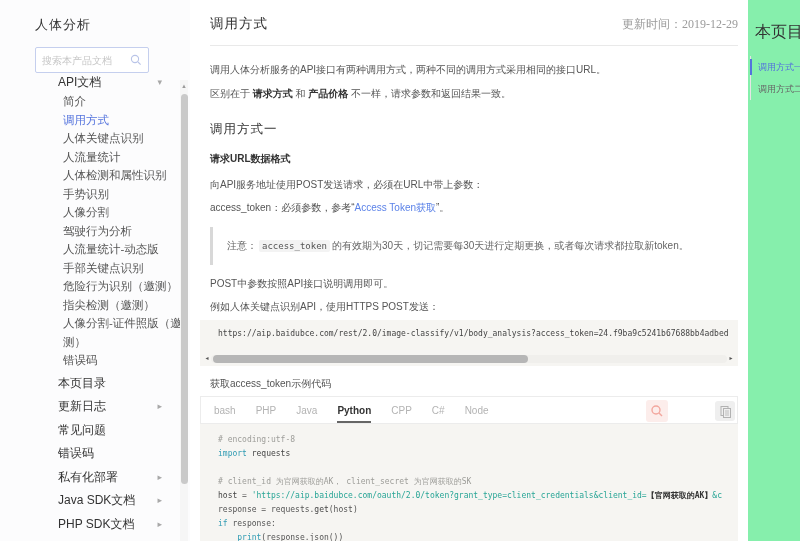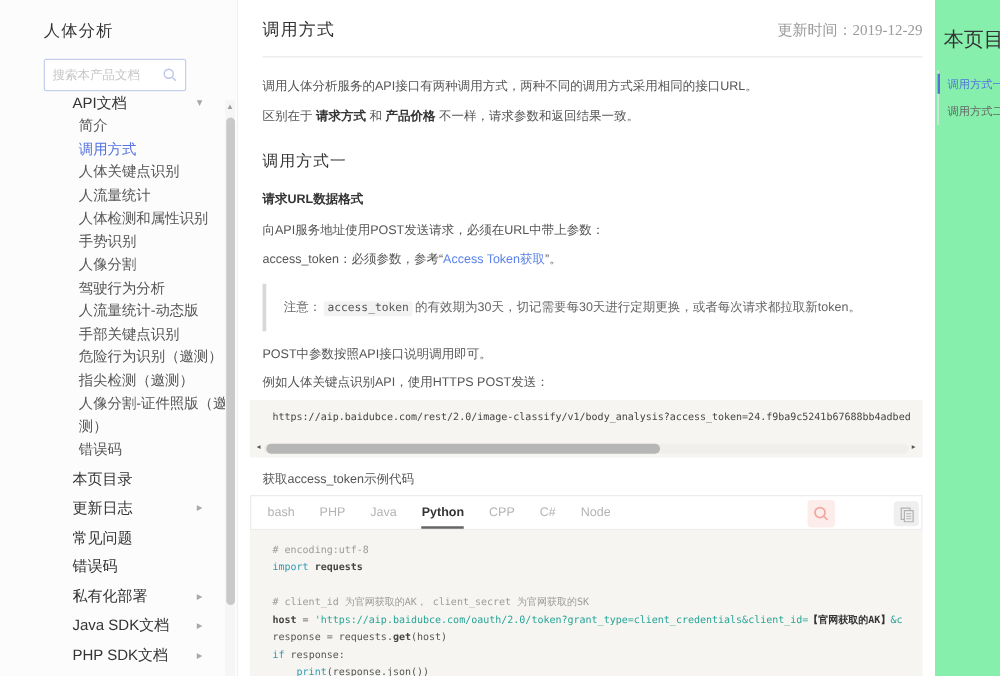--- a/index.html
+++ b/index.html
@@ -59,21 +59,21 @@
             gap:20px; padding-left:13px; }
   .tab { font-size:10px; color:#b3b3b3; line-height:27px; cursor:pointer; }
   .tab.active { color:#333; font-weight:bold; border-bottom:2px solid #666;text-align:center; }
   .icon-btn { position:absolute; display:flex; align-items:center; justify-content:center; border-radius:3px; cursor:pointer; }
   .icon-zoom { right:69px; top:3px; width:22px; height:22px; background:#fcedeb; }
   .icon-copy { right:2px; top:4px; width:20px; height:20px; background:#efefef; }
   .codearea { position:relative; height:170px; background:#f6f5f2; padding:9px 0 0 18px; overflow:hidden; }
   .code-line { font-family:"DejaVu Sans Mono","Liberation Mono",monospace; font-size:8px; line-height:14px; white-space:pre; color:#555; }
   .tok-comment { color:#9d9d99; }
   .tok-kw { color:#2f9bb3; }
-  .tok-bold { color:#454545; font-weight:bold; }
+  .tok-bold { color:#454545; font-weight:normal; }
   .tok-str { color:#28a596; }
   .tok-strb { color:#333; font-weight:bold; }
   .tok-plain { color:#555; }
 
   
   .toc { position:absolute; left:750px; top:0; width:50px; }
   .toc-title { margin-top:22px; padding-left:5px; font-size:16px; color:#333; white-space:nowrap; }
   .toc-list { margin-top:13px; border-left:1px solid #e5e5e5; }
   .toc-item { position:relative; font-size:9px; color:#666; line-height:12px; padding:5px 0 5px 7px;
               white-space:nowrap; cursor:pointer; }

